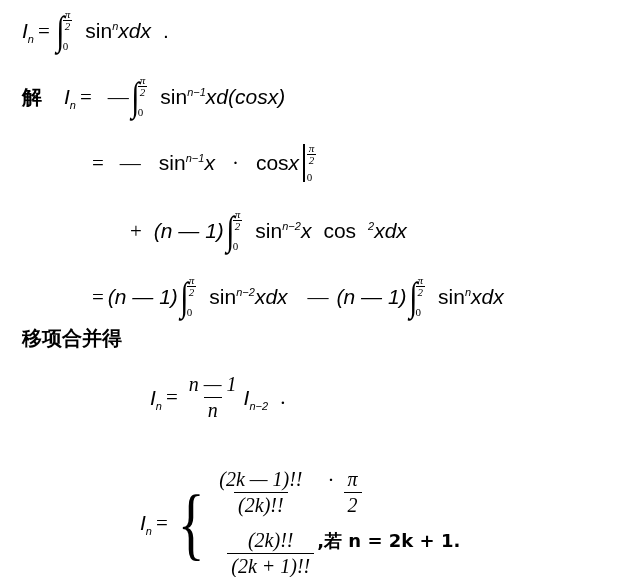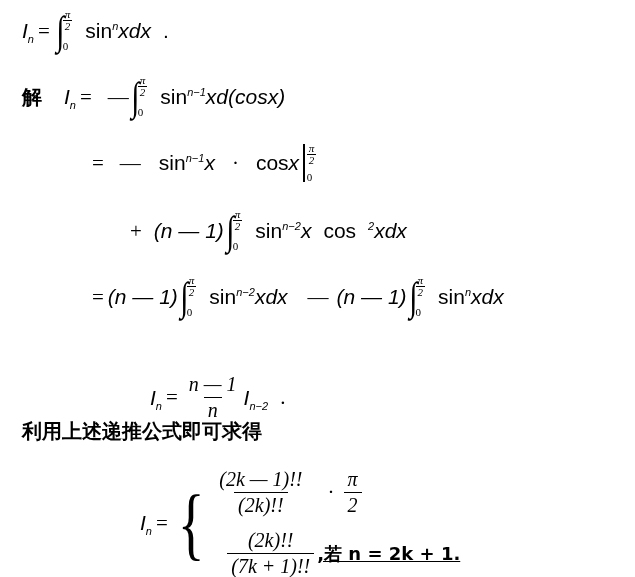--- a/index.html
+++ b/index.html
@@ -151,21 +151,21 @@
     margin-right: 2px;
   }
   .cases {
     display: inline-flex;
     flex-direction: column;
     justify-content: center;
     gap: 12px;
   }
   .case-row {
     display: flex;
-    align-items: center;
+    align-items: flex-start;
     white-space: nowrap;
   }
   .spacer-sm { display: inline-block; width: 6px; }
   .spacer-md { display: inline-block; width: 12px; }
   .spacer-lg { display: inline-block; width: 22px; }
   .op { font-style: normal; padding: 0 4px; }
 </style>
 </head>
 <body>
 
@@ -292,35 +292,35 @@
           </span>
         </span>
         <span class="lo">0</span>
       </span>
     </span>
     <span class="math upright"><span>sin</span><sup class="exp">n</sup></span>
     <span class="math">x</span>
     <span class="math">dx</span>
   </div>
 
+  <div class="line" style="left:22px; top:325px; font-size:20px;">
+    <span class="cn">移项合并得</span>
+  </div>
 
   <div class="line" style="left:150px; top:373px; font-size:21px;">
     <span class="math"><span>I</span><sub class="sub">n</sub></span>
     <span class="op">=</span>
     <span class="frac" style="font-size:20px;">
       <span class="num">n — 1</span>
       <span class="den">n</span>
     </span>
     <span class="math"><span>I</span><sub class="sub">n−2</sub></span>
     <span class="upright">.</span>
   </div>
 
-  <div class="line" style="left:22px; top:418px; font-size:20px;">
-    <span class="cn">利用上述递推公式即可求得</span>
-  </div>
 
   <div class="line" style="left:140px; top:468px; font-size:21px;">
     <span class="math"><span>I</span><sub class="sub">n</sub></span>
     <span class="op">=</span>
     <span class="brace-group">
       <span class="brace">{</span>
       <span class="cases">
         <div class="case-row">
           <span class="frac" style="font-size:20px;">
             <span class="num">(2k — 1)!!</span>
@@ -329,21 +329,21 @@
           <span class="upright" style="padding:0 6px;">·</span>
           <span class="frac" style="font-size:20px;">
             <span class="num">π</span>
             <span class="den">2</span>
           </span>
         </div>
         <div class="case-row">
           <span class="spacer-md"></span>
           <span class="frac" style="font-size:20px;">
             <span class="num">(2k)!!</span>
-            <span class="den">(7k + 1)!!</span>
-          </span>
-          <span class="cn" style="font-size:18px;text-decoration:underline;">,若 n = 2k + 1.</span>
+            <span class="den">(2k + 1)!!</span>
+          </span>
+          <span class="cn" style="font-size:18px;">,若 n = 2k + 1.</span>
         </div>
       </span>
     </span>
   </div>
 
 </div>
 
 </body></html>

